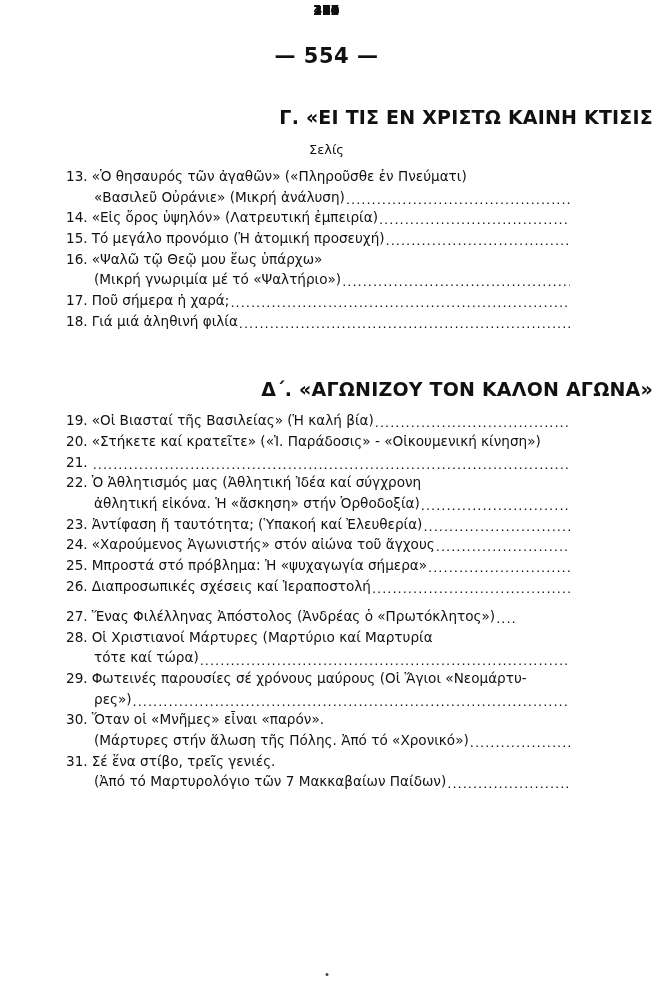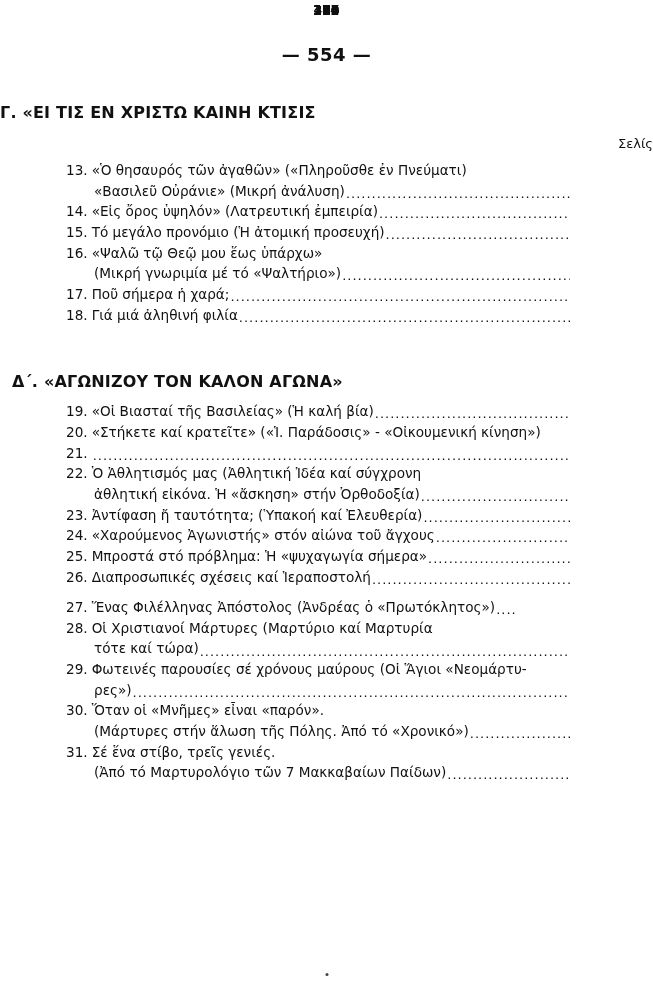--- a/index.html
+++ b/index.html
@@ -15,42 +15,42 @@
     color: #0a0a0a;
     overflow: hidden;
   }
   .page {
     position: absolute;
     inset: 0;
     padding: 0;
   }
   .page-number {
     text-align: center;
-    font-size: 18px;
+    font-size: 21px;
     font-weight: bold;
     letter-spacing: 0.5px;
     margin-top: 44px;
     color: #111;
   }
   .section {
     margin-top: 0;
   }
   .section-title {
-    text-align: left;
-    font-size: 16px;
+    text-align: right;
+    font-size: 19px;
     font-weight: bold;
     letter-spacing: 0.2px;
     color: #111;
   }
   .section-a .section-title { margin-top: 38px; }
   .section-b .section-title { margin-top: 47px; padding-left: 12px; }
   .section-c .section-title { margin-top: 48px; }
 
   .col-head {
-    text-align: right;
+    text-align: center;
     font-size: 13px;
     margin-top: 14px;
     color: #111;
   }
 
   .entries {
     margin-top: 9px;
     padding-left: 66px;
     padding-right: 82px;
   }

